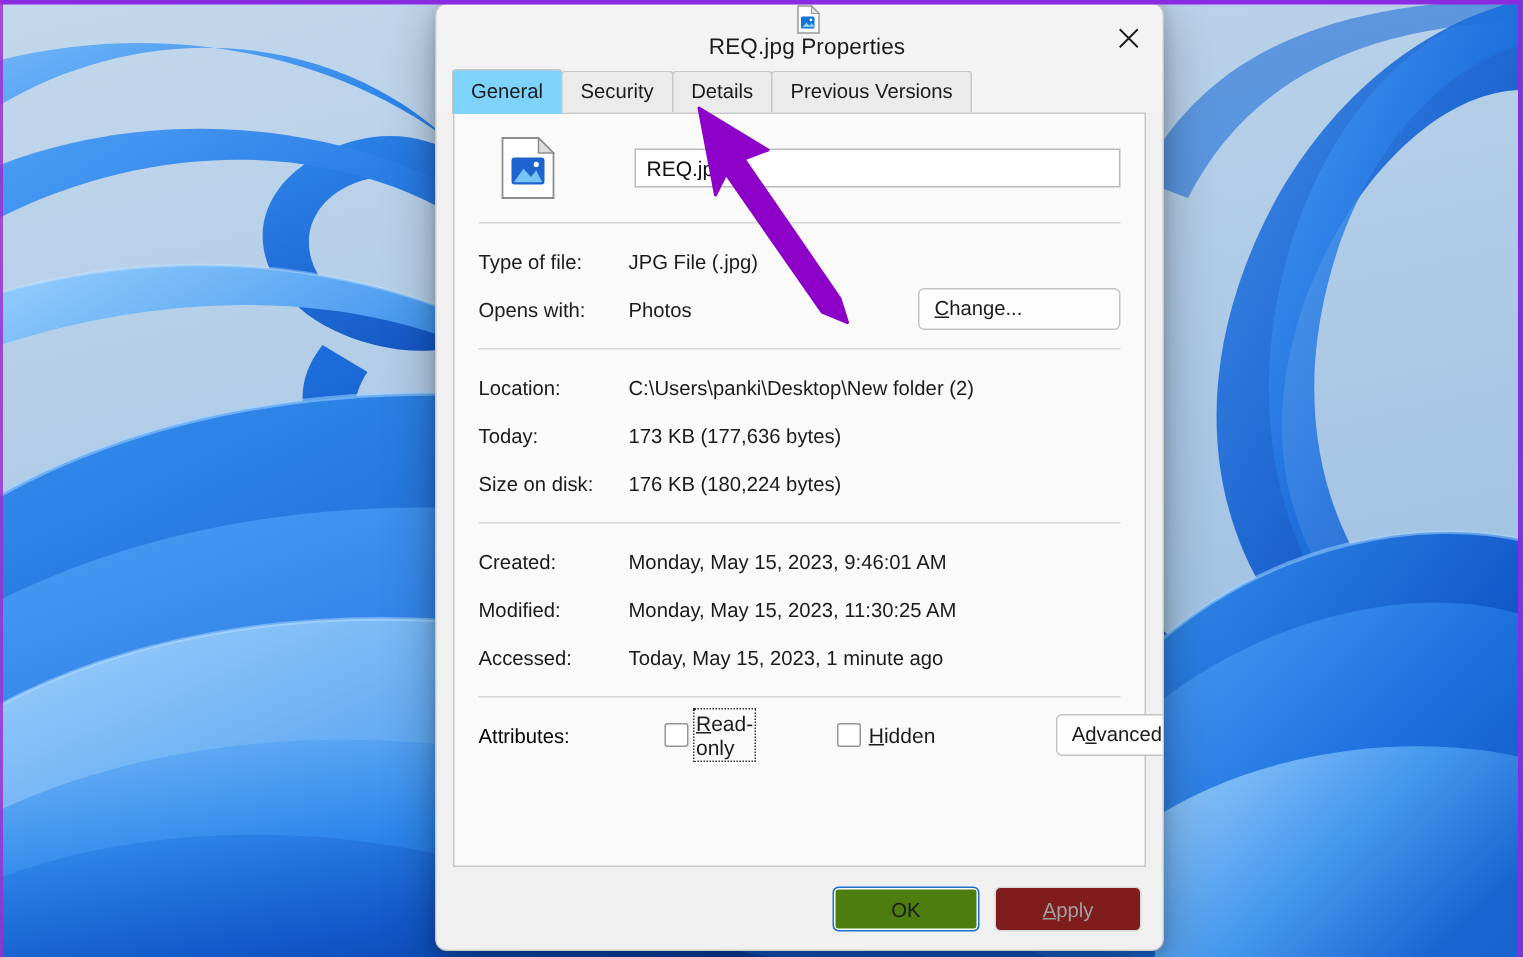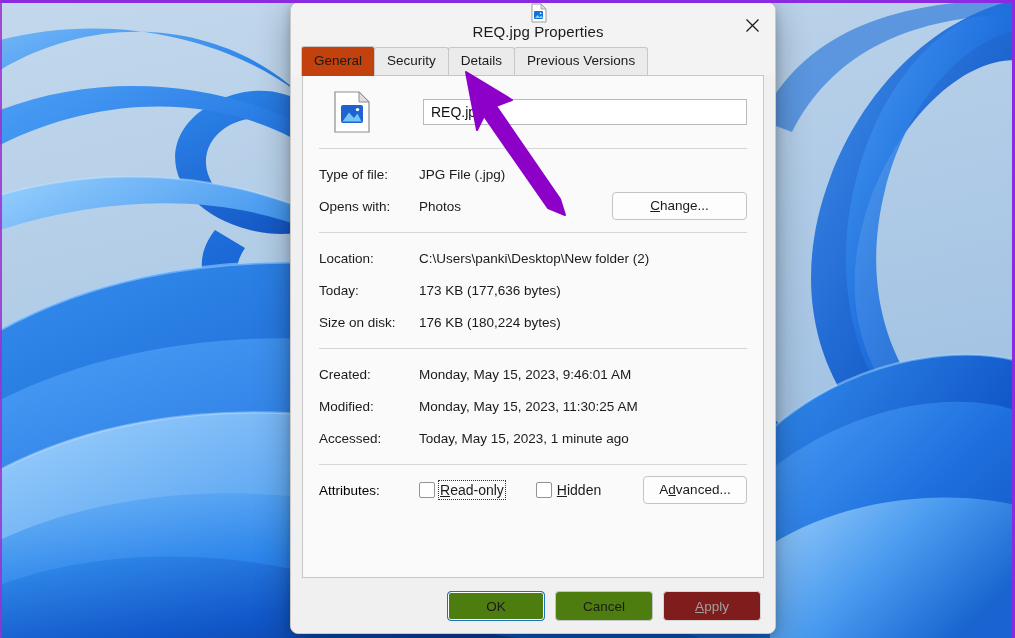--- a/index.html
+++ b/index.html
@@ -99,21 +99,21 @@
     border-bottom: none;
     background: #ebebeb;
     margin-right: -1px;
     border-radius: 3px 3px 0 0;
     line-height: 16px;
     white-space: nowrap;
     position: relative;
     cursor: default;
   }
   .tab.active {
-    background: #c2410c;
+    background: #7dd3fc;
     z-index: 3;
     padding-top: 6px;
     margin-bottom: -1px;
     padding-bottom: 7px;
   }
 
   
   .panel {
     margin: 0 11px;
     background: #fafafa;
@@ -181,32 +181,33 @@
     color: #1b1b1b;
     background: #fdfdfd;
     border: 1px solid #c4c4c4;
     border-radius: 4px;
     height: 28px;
     min-width: 135px;
     padding: 0 10px;
     cursor: default;
     box-sizing: border-box;
     line-height: 26px;
-    text-align: center;
+    text-align: left;
   }
   .btn.small { min-width: 104px; }
   u { text-decoration: underline; }
 
   
   .attr-row {
     display: flex;
     align-items: center;
     min-height: 34px;
     font-size: 13.5px;
     padding-top: 8px;
+    gap: 24px;
   }
   .attr-row .label { width: 100px; flex: none; }
   .cbox-wrap {
     display: inline-flex;
     align-items: center;
     margin-right: 32px;
     cursor: default;
   }
   .cbox-wrap.focused .cb-label {
     outline: 1px dotted #333;
@@ -448,21 +449,20 @@
       </span>
 
       <span class="spacer"></span>
 
       <button class="btn small"><span>A</span><u>d</u><span>vanced...</span></button>
     </div>
   </div>
 
   <div class="footer">
     <button class="fbtn default">OK</button>
-    <button class="fbtn">Cancel</button>
     <button class="fbtn disabled"><u>A</u><span>pply</span></button>
   </div>
 </div>
 
 <svg id="annotation" viewBox="0 0 1015 638">
   <g>
     <path d="M466,72 L512,100 L496,106 L560,199 L565,215 L548,208 L484,116 L477,130 Z" fill="#8d00c8" stroke="#8d00c8" stroke-width="2" stroke-linejoin="round"></path>
   </g>
 </svg>
 

